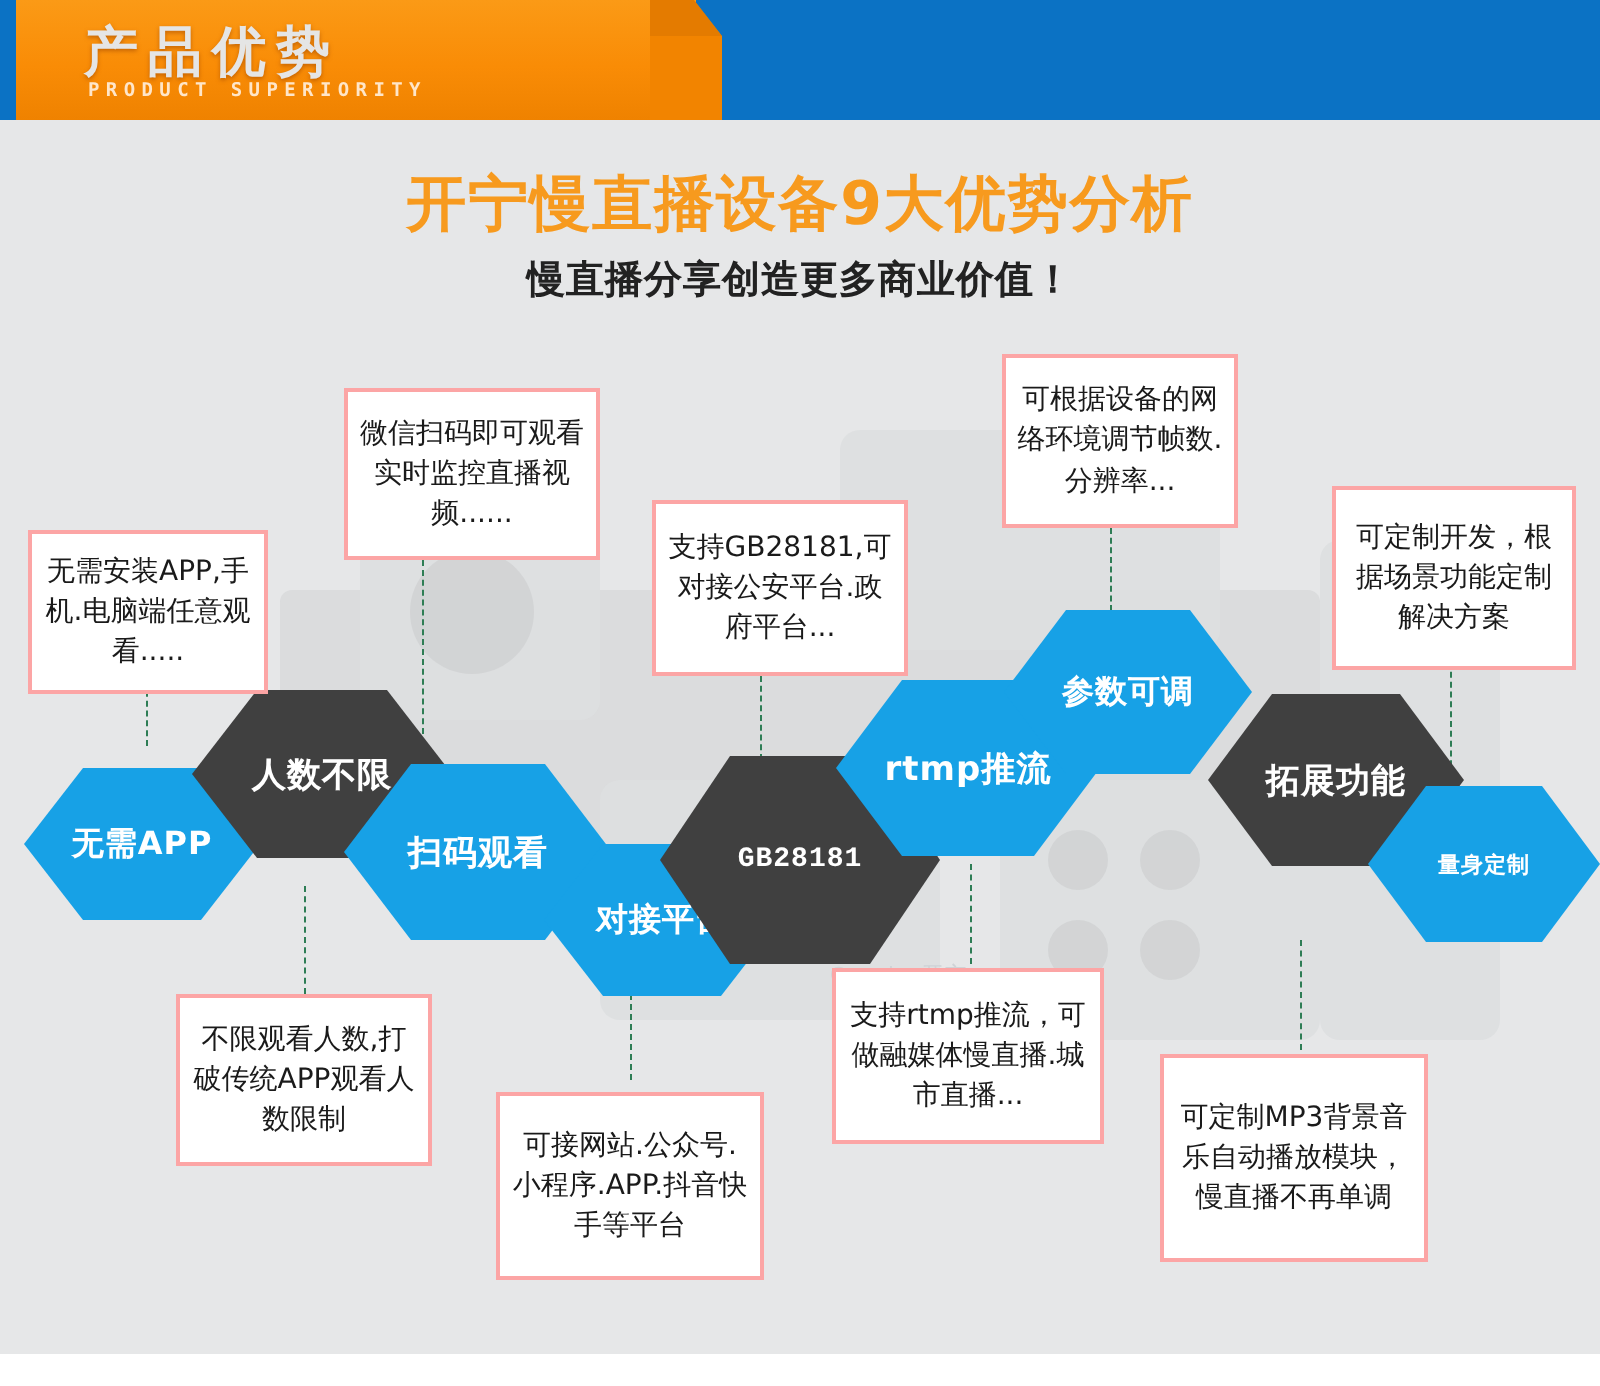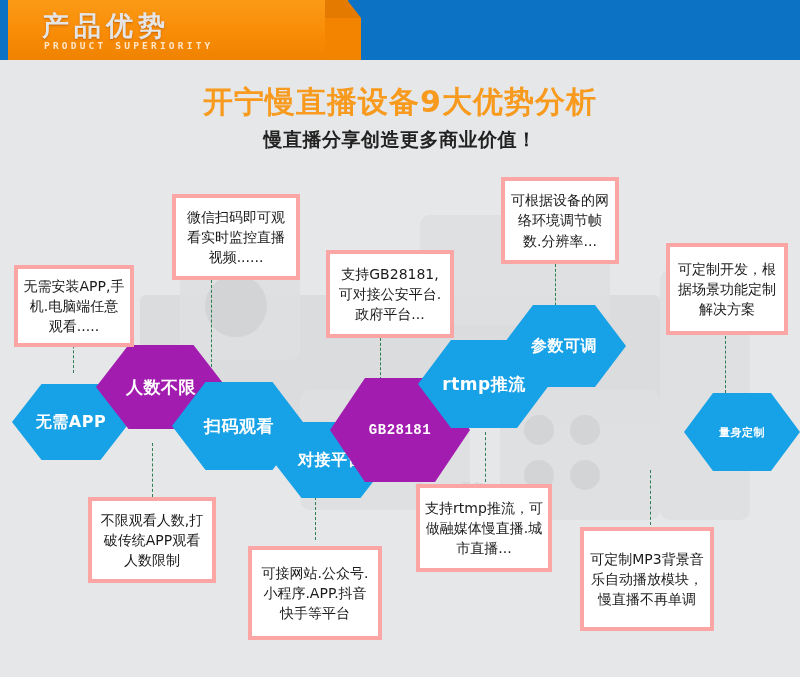--- a/index.html
+++ b/index.html
@@ -75,21 +75,21 @@
   #subtitle{
     position:absolute;width:800px;top:127px;text-align:center;
     font-size:19px;font-weight:bold;color:#222;letter-spacing:.5px;
     font-family:"DejaVu Sans","Liberation Sans",sans-serif;
   }
 
   
   .box{
     position:absolute;
     background:#ffffff;
-    border:4px solid #fca5a5;
+    border:2px solid #fca5a5;
     box-sizing:border-box;
     color:#1a1a1a;
     font-size:14px;
     line-height:1.45;
     text-align:center;
     display:flex;align-items:center;justify-content:center;
     padding:4px 5px;
     font-family:"DejaVu Sans","Liberation Sans",sans-serif;
   }
 
@@ -104,21 +104,21 @@
   .hex{
     position:absolute;
     display:flex;align-items:center;justify-content:center;
     color:#ffffff;font-weight:bold;
     clip-path:polygon(25% 0%, 75% 0%, 100% 50%, 75% 100%, 25% 100%, 0% 50%);
     text-align:center;
     font-family:"DejaVu Sans","Liberation Sans",sans-serif;
     letter-spacing:.5px;
   }
   .hex.light{background:#17a1e6;}
-  .hex.dark{background:#a21caf;}
+  .hex.dark{background:#404040;}
 </style>
 </head>
 <body>
 
 <div id="stage">
 
   <div id="banner">
     <div id="banner-tab"></div>
     <div id="banner-fold"></div>
     <div id="banner-fold-dark"></div>
@@ -180,20 +180,23 @@
   </div>
 
   <div class="hex light" style="left:418px;top:340px;width:132px;height:88px;font-size:17px;">
     <span>rtmp推流</span>
   </div>
 
   <div class="hex light" style="left:502px;top:305px;width:124px;height:82px;font-size:16px;">
     <span>参数可调</span>
   </div>
 
+  <div class="hex dark" style="left:604px;top:347px;width:128px;height:86px;font-size:17px;">
+    <span>拓展功能</span>
+  </div>
 
   <div class="hex light" style="left:684px;top:393px;width:116px;height:78px;font-size:11px;justify-content:center;">
     <span>量身定制</span>
   </div>
 
   <div class="box" style="left:14px;top:229px;width:120px;height:82px;margin-top:36px;">
     <span>无需安装APP,手机.电脑端任意观看.....</span>
   </div>
 
   <div class="box" style="left:172px;top:194px;width:128px;height:86px;">

